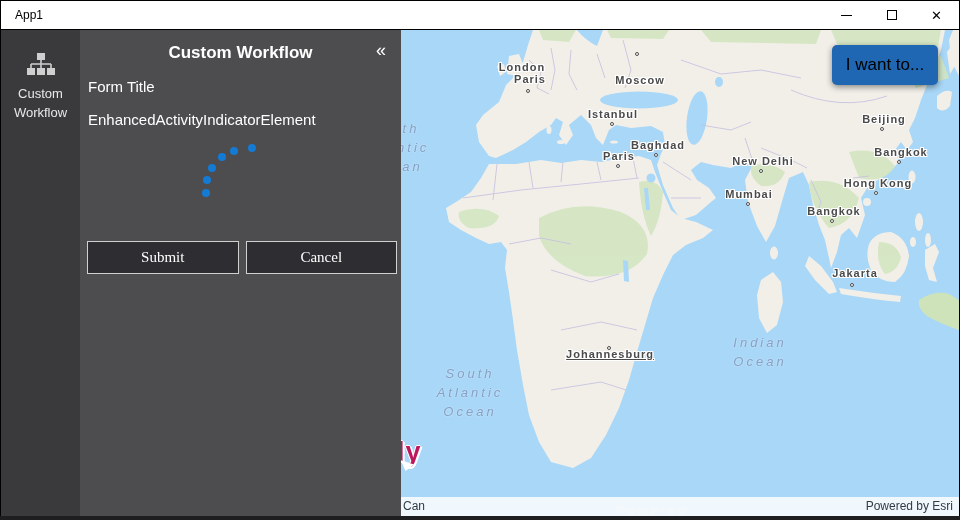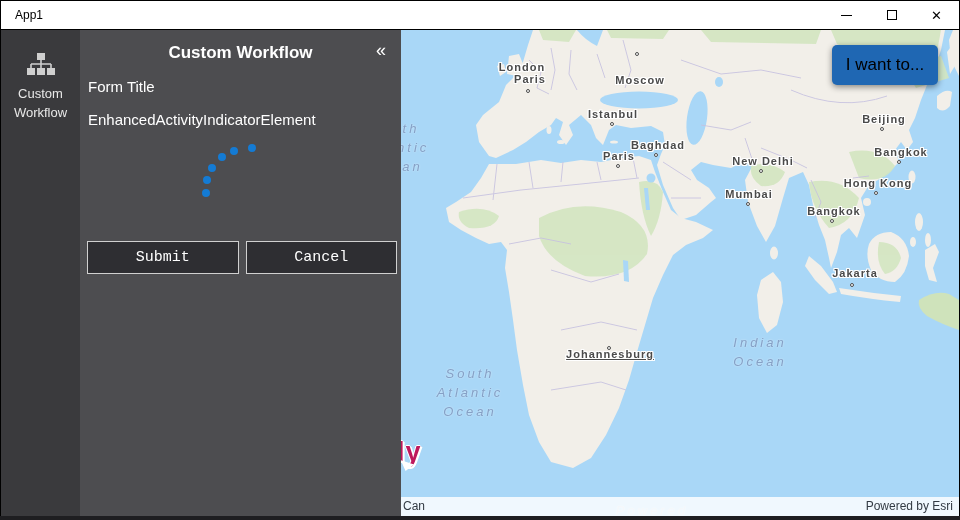--- a/index.html
+++ b/index.html
@@ -29,21 +29,21 @@
   .panel-header { margin-top:13px; text-align:center; font-size:17px; font-weight:bold; color:#fff; }
   .collapse { position:absolute; top:10px; right:15px; font-size:18px; color:#fff; cursor:pointer; line-height:1.2; }
   .form-title { position:absolute; left:8px; top:48px; font-size:15px; }
   .element-label { position:absolute; left:8px; top:81px; font-size:15px; }
   .spinner { position:absolute; left:118px; top:110px; width:100px; height:100px;
              animation:spin 1.6s linear infinite; }
   @keyframes spin { to { transform:rotate(360deg); } }
   .dot { position:absolute; width:8px; height:8px; border-radius:50%; background:#147bd4; }
   .btn-row { position:absolute; top:211px; left:7px; right:4px; display:flex; gap:7px; }
   .panel-btn { flex:1; height:33px; background:#2e2e32; border:1px solid #d0d0d0; color:#fff;
-               font-size:15px; font-family:Liberation Mono, monospace; cursor:pointer; }
+               font-size:15px; font-family:Liberation Serif, serif; cursor:pointer; }
 
   
   .map { flex:1 1 auto; position:relative; overflow:hidden; background:#a9d7f7; }
   .map svg.basemap { position:absolute; left:0; top:0; z-index:1; }
   .labels { position:absolute; inset:0; z-index:2; }
   .city { position:absolute; transform:translate(-50%,-50%); font-size:11px; font-weight:bold;
           letter-spacing:1px; color:#4a4a4a; white-space:nowrap;
           text-shadow:1px 0 0 #fff,-1px 0 0 #fff,0 1px 0 #fff,0 -1px 0 #fff,1px 1px 0 #fff,-1px -1px 0 #fff,1px -1px 0 #fff,-1px 1px 0 #fff; }
   .marker { position:absolute; width:4px; height:4px; border:1.5px solid #4d4d4d; border-radius:50%;
             background:#fff; transform:translate(-50%,-50%); }

